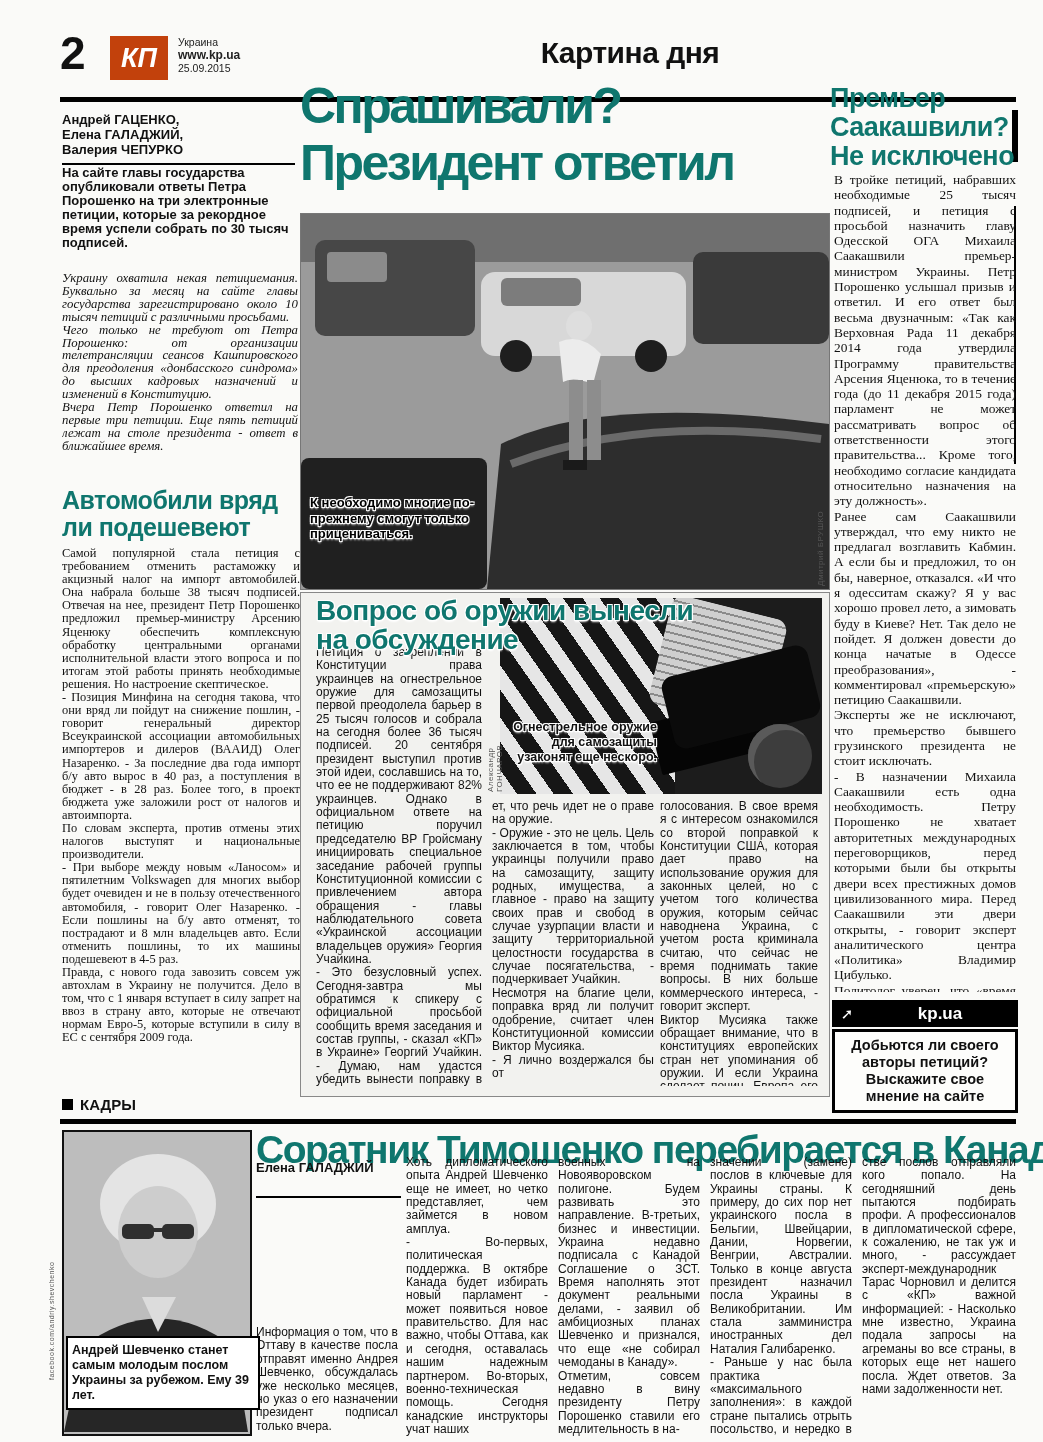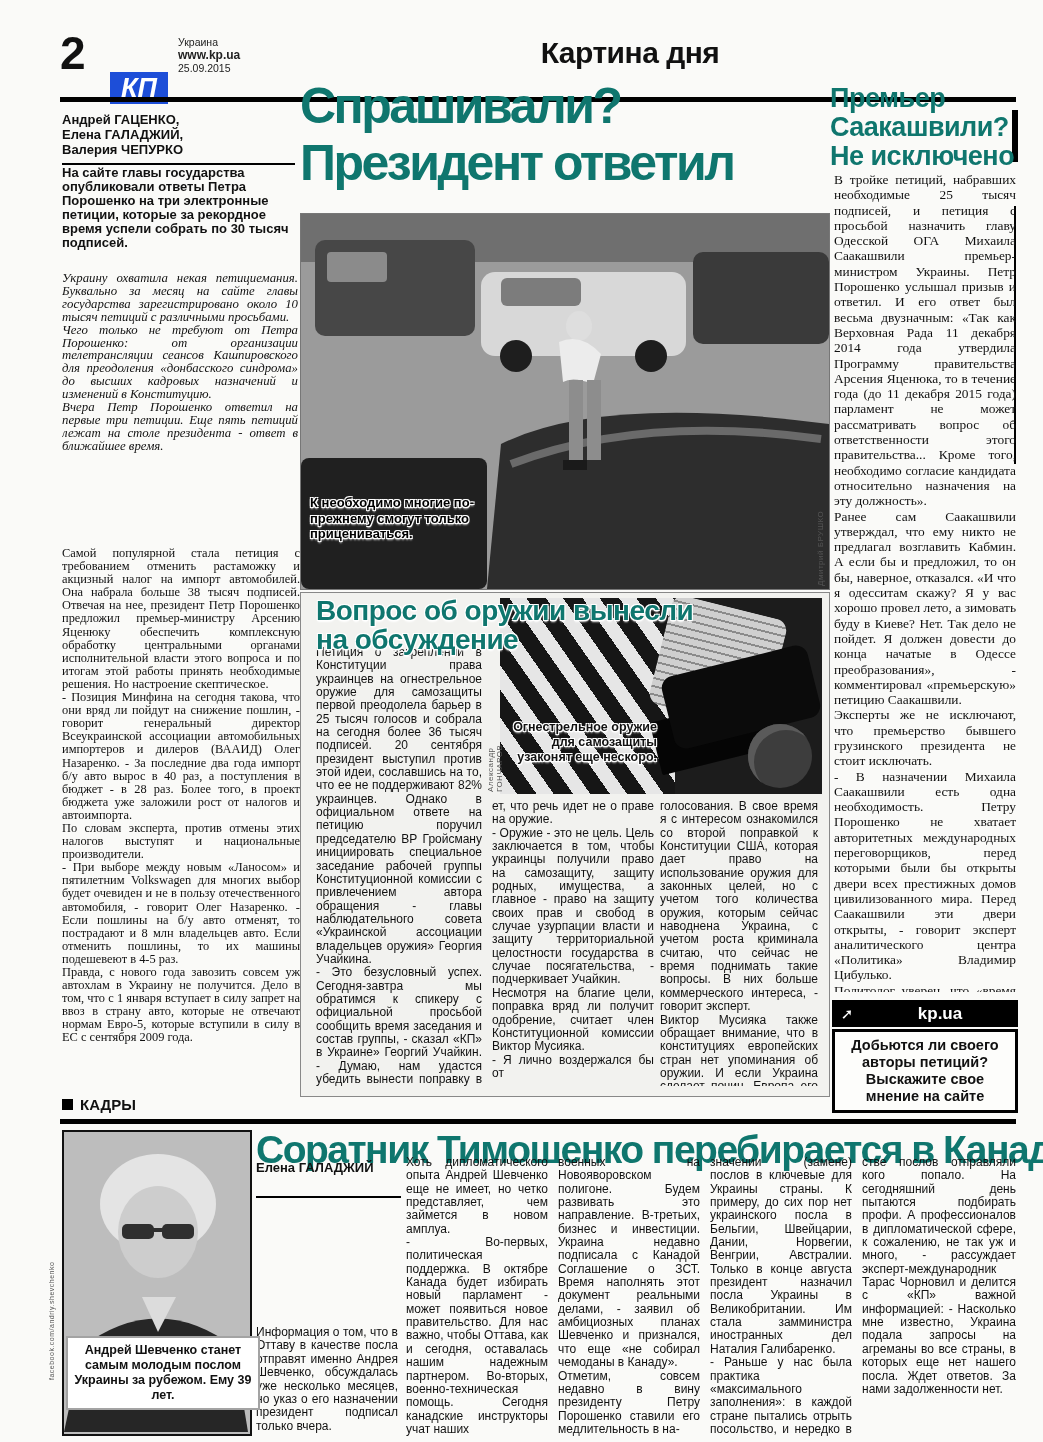--- a/index.html
+++ b/index.html
@@ -8,22 +8,22 @@
   .pl{white-space:pre-line;}
   .abs{position:absolute;}
   .serif{font-family:"Liberation Serif",serif;}
   .just{text-align:justify;}
   .clip{overflow:hidden;}
   .hl{font-weight:800;color:#0f766e;}
   .vert{writing-mode:vertical-rl;transform:rotate(180deg);font-size:8px;color:#555;letter-spacing:.5px;}
   .halo{text-shadow:1px 1px 0 #fff,-1px -1px 0 #fff,1px -1px 0 #fff,-1px 1px 0 #fff,0 2px 2px #fff;}
   
   #pagenum{left:60px;top:26px;font-size:46px;font-weight:800;}
-  #logo{left:110px;top:36px;width:58px;height:32px;background:#1d4ed8;color:#fff;
-        display:flex;align-items:center;justify-content:center;font-size:27px;font-weight:800;font-style:italic;margin-top:36px;}
+  #logo{left:110px;top:36px;width:58px;height:44px;background:#c2410c;color:#fff;
+        display:flex;align-items:center;justify-content:center;font-size:27px;font-weight:800;font-style:italic;}
   #edition{left:178px;top:36px;font-size:10.5px;line-height:13px;color:#222;}
   #edition .b{font-weight:700;font-size:12px;}
   #sect{left:420px;top:36px;width:420px;text-align:center;font-size:30px;font-weight:800;letter-spacing:-.5px;}
   .rule{background:#000;}
   
   #byline1{left:62px;top:112px;width:233px;font-size:13px;font-weight:700;line-height:15px;
            border-bottom:2px solid #000;padding-bottom:6px;}
   #lead1{left:62px;top:166px;width:236px;height:100px;font-size:13px;font-weight:700;line-height:13.9px;}
   #intro1{left:62px;top:272px;width:236px;height:200px;font-size:12.8px;font-style:italic;line-height:12.9px;}
   #carshead{left:62px;top:487px;width:240px;font-size:25px;line-height:27px;font-weight:800;letter-spacing:-.5px;}
@@ -49,22 +49,22 @@
   #kpboxhead{position:relative;background:#000;color:#fff;height:27px;display:flex;align-items:center;}
   #kpboxhead .ic{width:30px;text-align:center;font-size:15px;}
   #kpboxhead .br{flex:1;text-align:center;font-weight:800;font-size:17px;}
   #kpboxbody{border:3px solid #000;margin-top:2px;padding:5px 3px;font-size:14.5px;font-weight:800;
              text-align:center;line-height:17px;background:#fdfdfb;}
   .edge{background:#000;}
   
   #kicker{left:62px;top:1096px;font-size:15px;font-weight:800;display:flex;align-items:center;gap:7px;}
   #kicker .sq{width:11px;height:11px;background:#000;display:inline-block;}
   #shphoto{left:62px;top:1130px;width:186px;height:302px;border:2px solid #111;background:#bdbdbd;overflow:hidden;}
-  #shcap{left:66px;top:1336px;width:182px;background:#fff;border:2px solid #a3a3a3;padding:5px 4px;
-         font-size:12.5px;font-weight:800;text-align:center;line-height:15px;z-index:4;}
+  #shcap{left:66px;top:1336px;width:182px;background:#fff;border:2px solid #000000;padding:5px 4px;
+         font-size:12.5px;font-weight:800;line-height:15px;z-index:4;}
   #shcredit{left:48px;top:1180px;height:200px;font-size:7px;}
   #kadhead{left:256px;top:1128px;width:762px;font-size:39px;font-weight:800;letter-spacing:-1.5px;white-space:nowrap;}
   #byline2{left:256px;top:1160px;width:145px;font-size:13px;font-weight:700;border-bottom:2px solid #000;padding-bottom:21px;}
   #kadlead{left:256px;top:1192px;width:142px;height:128px;font-size:13px;font-weight:700;line-height:14.6px;}
   #kadc1{left:256px;top:1326px;width:142px;height:108px;font-size:12px;line-height:13.4px;}
   .kcol{font-size:12px;line-height:13.35px;}
   #kadc2{left:406px;top:1156px;width:142px;height:280px;}
   #kadc3{left:558px;top:1156px;width:142px;height:280px;}
   #kadc4{left:710px;top:1156px;width:142px;height:280px;}
   #kadc5{left:862px;top:1156px;width:154px;height:280px;}
@@ -95,20 +95,21 @@
   <div class="abs edge" style="left:1012px;top:110px;width:6px;height:52px;"></div>
   <div class="abs edge" style="left:1014px;top:206px;width:2px;height:258px;"></div>
 
   <div class="abs pl" id="byline1">Андрей ГАЦЕНКО,
 Елена ГАЛАДЖИЙ,
 Валерия ЧЕПУРКО</div>
   <div class="abs clip" id="lead1">На сайте главы государства опубликовали ответы Петра Порошенко на три электронные петиции, которые за рекордное время успели собрать по 30 тысяч подписей.</div>
   <div class="abs serif pl just clip" id="intro1">Украину охватила некая петициемания. Буквально за месяц на сайте главы государства зарегистрировано около 10 тысяч петиций с различными просьбами.
 Чего только не требуют от Петра Порошенко: от организации телетрансляции сеансов Кашпировского для преодоления «донбасского синдрома» до высших кадровых назначений и изменений в Конституцию.
 Вчера Петр Порошенко ответил на первые три петиции. Еще пять петиций лежат на столе президента - ответ в ближайшее время.</div>
+  <div class="abs hl" id="carshead">Автомобили вряд ли подешевеют</div>
   <div class="abs serif pl just clip" id="carsbody">Самой популярной стала петиция с требованием отменить растаможку и акцизный налог на импорт автомобилей. Она набрала больше 38 тысяч подписей. Отвечая на нее, президент Петр Порошенко предложил премьер-министру Арсению Яценюку обеспечить комплексную обработку центральными органами исполнительной власти этого вопроса и по итогам этой работы принять необходимые решения. Но настроение скептическое.
 - Позиция Минфина на сегодня такова, что они вряд ли пойдут на снижение пошлин, - говорит генеральный директор Всеукраинской ассоциации автомобильных импортеров и дилеров (ВААИД) Олег Назаренко. - За последние два года импорт б/у авто вырос в 40 раз, а поступления в бюджет - в 28 раз. Более того, в проект бюджета уже заложили рост от налогов и автоимпорта.
 По словам эксперта, против отмены этих налогов выступят и национальные производители.
 - При выборе между новым «Ланосом» и пятилетним Volkswagen для многих выбор будет очевиден и не в пользу отечественного автомобиля, - говорит Олег Назаренко. - Если пошлины на б/у авто отменят, то пострадают и 8 млн владельцев авто. Если отменить пошлины, то их машины подешевеют в 4-5 раз.
 Правда, с нового года завозить совсем уж автохлам в Украину не получится. Дело в том, что с 1 января вступает в силу запрет на ввоз в страну авто, которые не отвечают нормам Евро-5, которые вступили в силу в ЕС с сентября 2009 года.</div>
 
   <div class="abs pl hl" id="mainhead">Спрашивали?
 Президент ответил</div>
   <div class="abs" id="carphoto">
     <svg width="528" height="375" viewBox="0 0 528 375">

